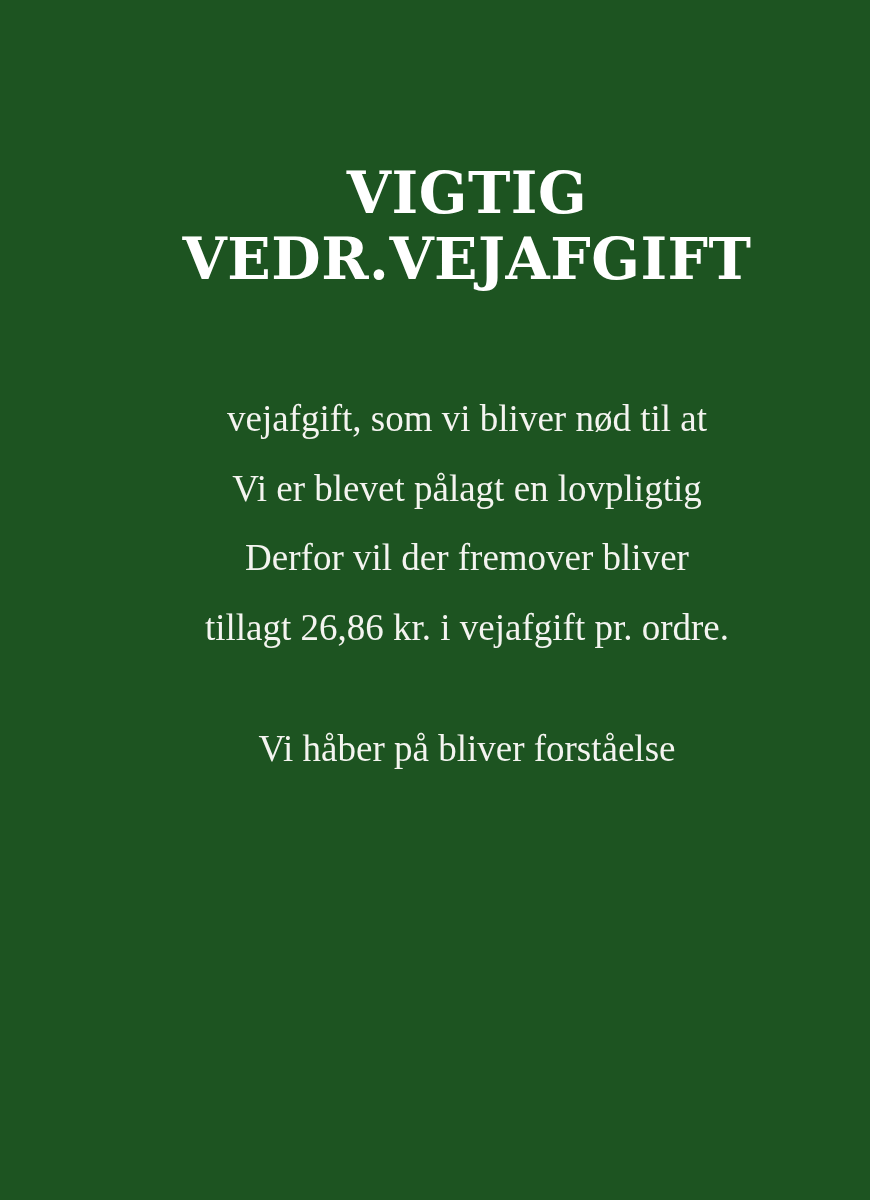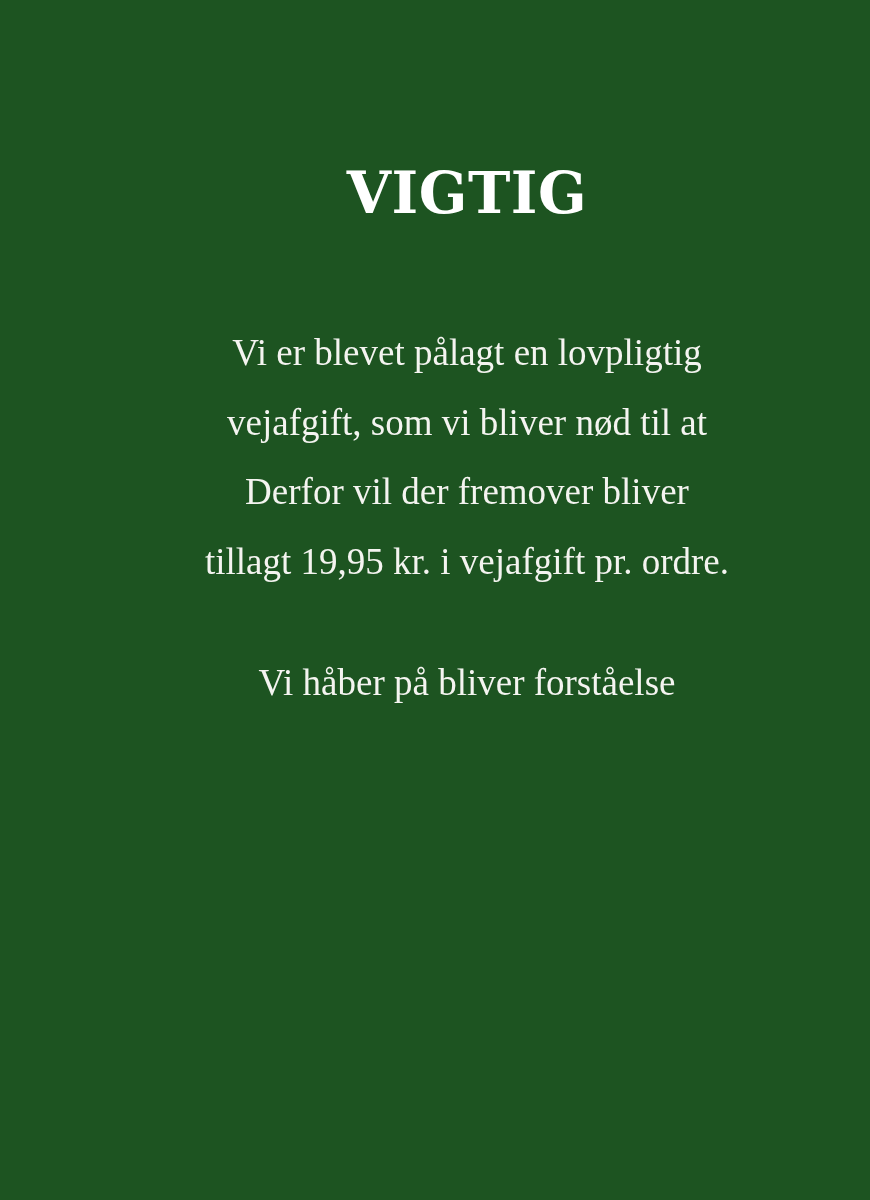--- a/index.html
+++ b/index.html
@@ -63,26 +63,27 @@
     white-space: nowrap;
   }
 </style>
 </head>
 <body>
 
 <div class="notice-card">
 
   <h1 class="headline">
     <span class="line">VIGTIG</span>
+    <span class="line">VEDR.VEJAFGIFT</span>
   </h1>
 
   <p class="body-block first">
+    <span class="line">vejafgift, som vi bliver nød til at</span>
     <span class="line">Vi er blevet pålagt en lovpligtig</span>
-    <span class="line">vejafgift, som vi bliver nød til at</span>
     <span class="line">Derfor vil der fremover bliver</span>
-    <span class="line">tillagt 19,95 kr. i vejafgift pr. ordre.</span>
+    <span class="line">tillagt 26,86 kr. i vejafgift pr. ordre.</span>
   </p>
 
   <p class="body-block second">
     <span class="line">Vi håber på bliver forståelse</span>
   </p>
 
 </div>
 
 </body></html>

